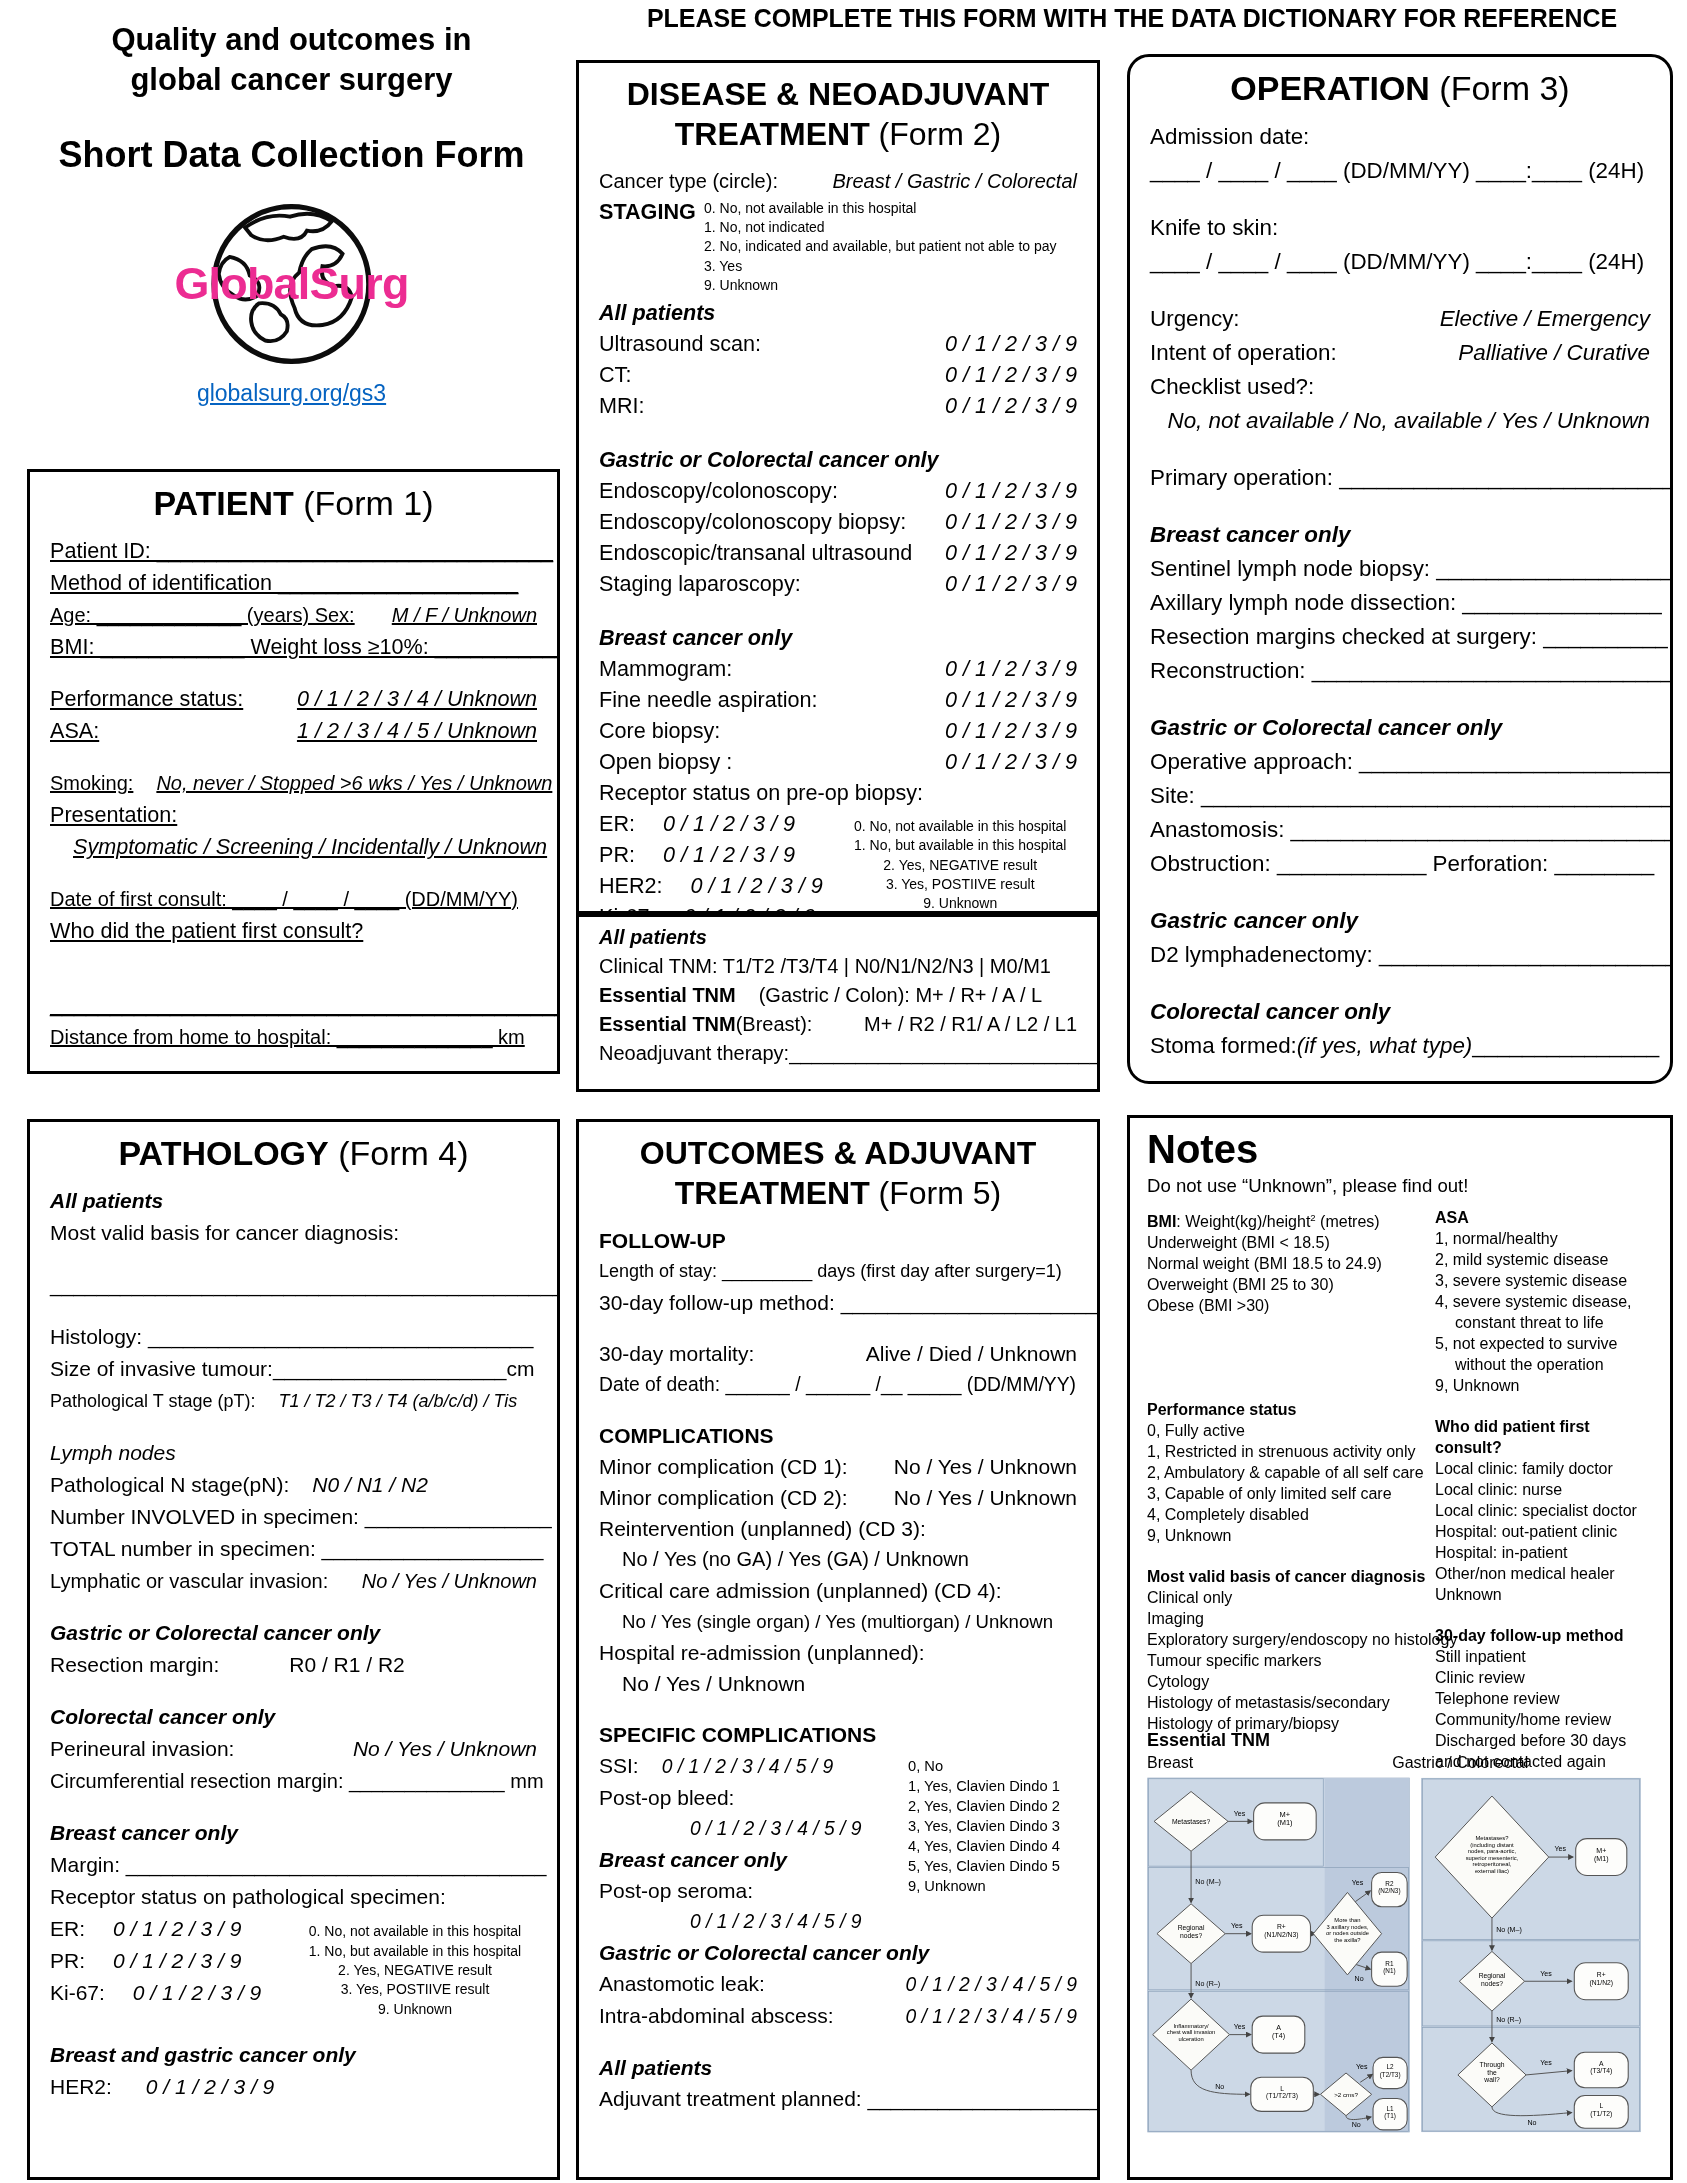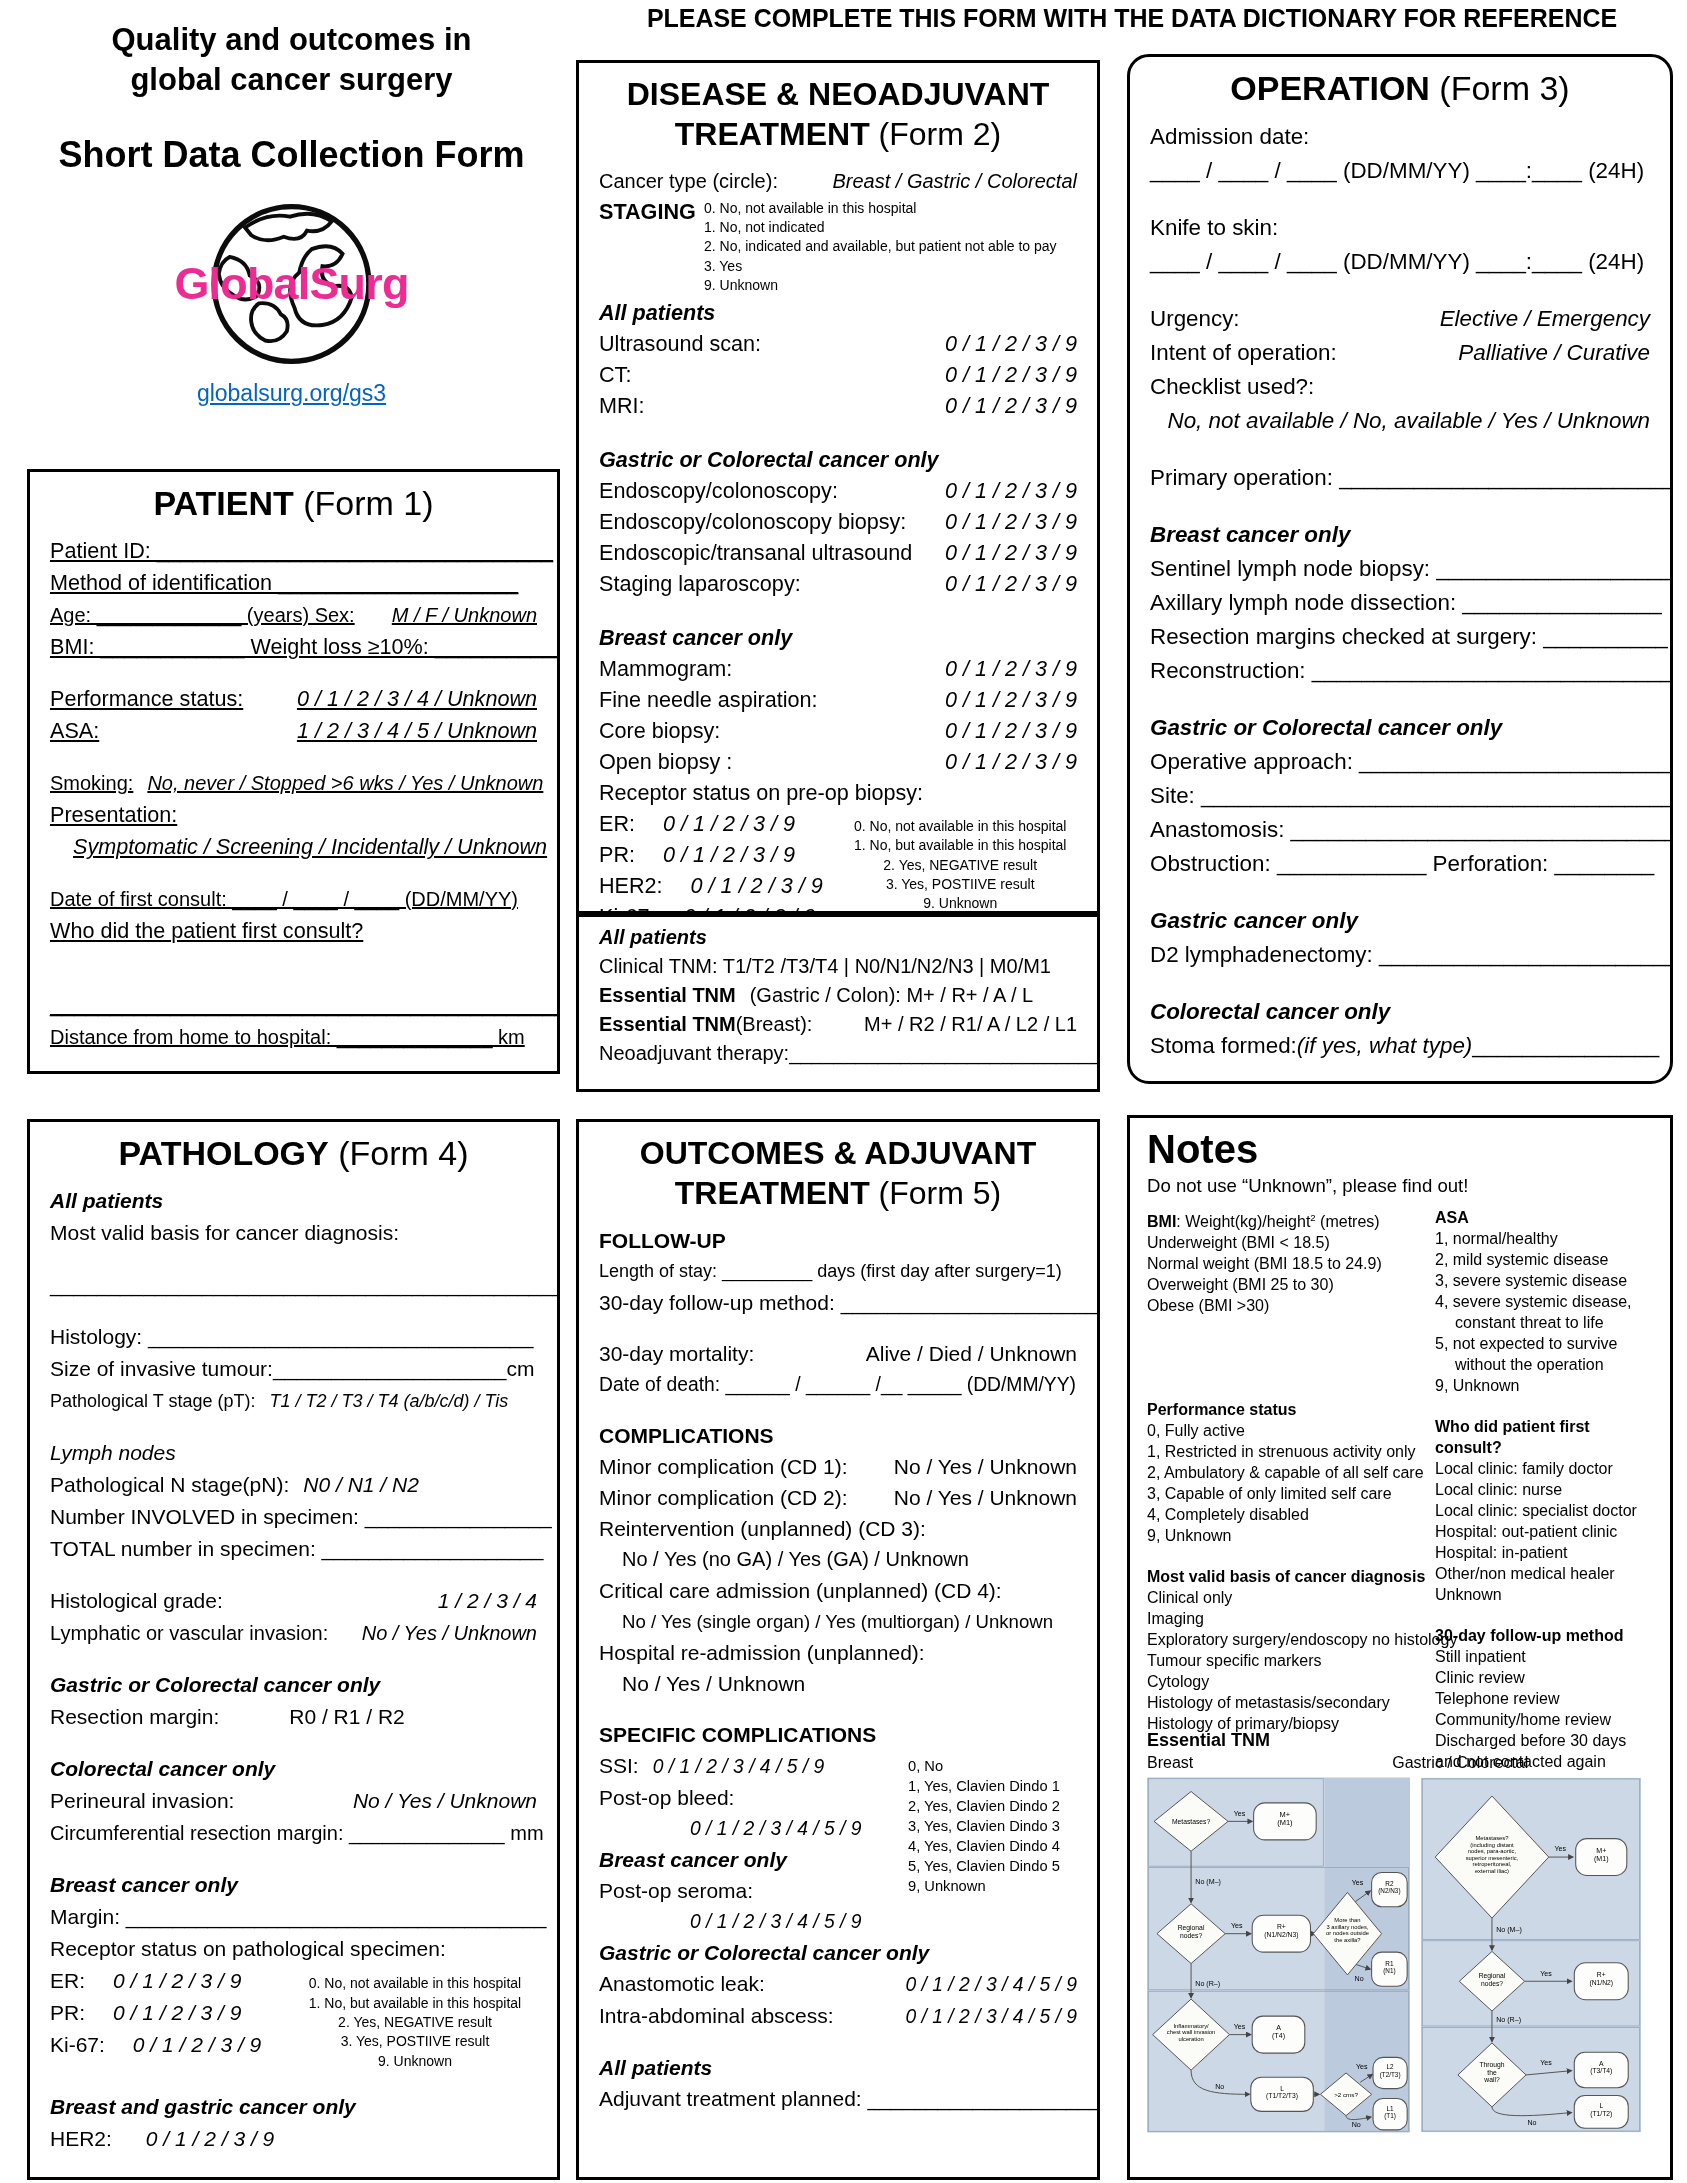--- a/index.html
+++ b/index.html
@@ -18,21 +18,21 @@
          padding:6.2px 20px;overflow:hidden;}
   .ttl{text-align:center;font-weight:bold;font-size:34px;line-height:40px;margin:4.6px 0 12.4px;}
   .ttl .nb{font-weight:normal;}
   .row{display:flex;justify-content:space-between;align-items:baseline;white-space:nowrap;}
   .row span{display:inline-block;}
   .o{font-style:italic;}
   .b{font-weight:bold;}
   .h{font-weight:bold;font-style:italic;}
   .ih{font-style:italic;}
   .sh{font-weight:bold;}
-  .inline{justify-content:flex-start;gap:14px;}
+  .inline{justify-content:flex-start;gap:23px;}
   .right{justify-content:flex-end;}
   .ind2{justify-content:flex-start;padding-left:23px;}
   .mt{margin-top:20px;}
   .mt3{margin-top:23px;}
   .mt5{margin-top:42px;}
   .fs26{font-size:20px !important;}
   .fs25{font-size:19.3px !important;}
   .fs24{font-size:18.6px !important;}
   .fs23{font-size:18px !important;}
   
@@ -366,24 +366,20 @@
     </div>
   <div class="row inline">
       <span>Pathological N stage(pN):</span>
       <span class="o">N0 / N1 / N2</span>
     </div>
   <div class="row">
       <span>Number INVOLVED in specimen: ________________</span>
     </div>
   <div class="row">
       <span>TOTAL number in specimen: ___________________</span>
-    </div>
-  <div class="row mt">
-      <span>Histological grade:</span>
-      <span class="o">1  /  2  /  3  /  4</span>
     </div>
   <div class="row fs26">
       <span>Lymphatic or vascular invasion:</span>
       <span class="o">No  /  Yes  /  Unknown</span>
     </div>
   <div class="row h mt">
       <span>Gastric or Colorectal cancer only</span>
     </div>
   <div class="row inline" style="gap:70px;">
       <span>Resection margin:</span>

